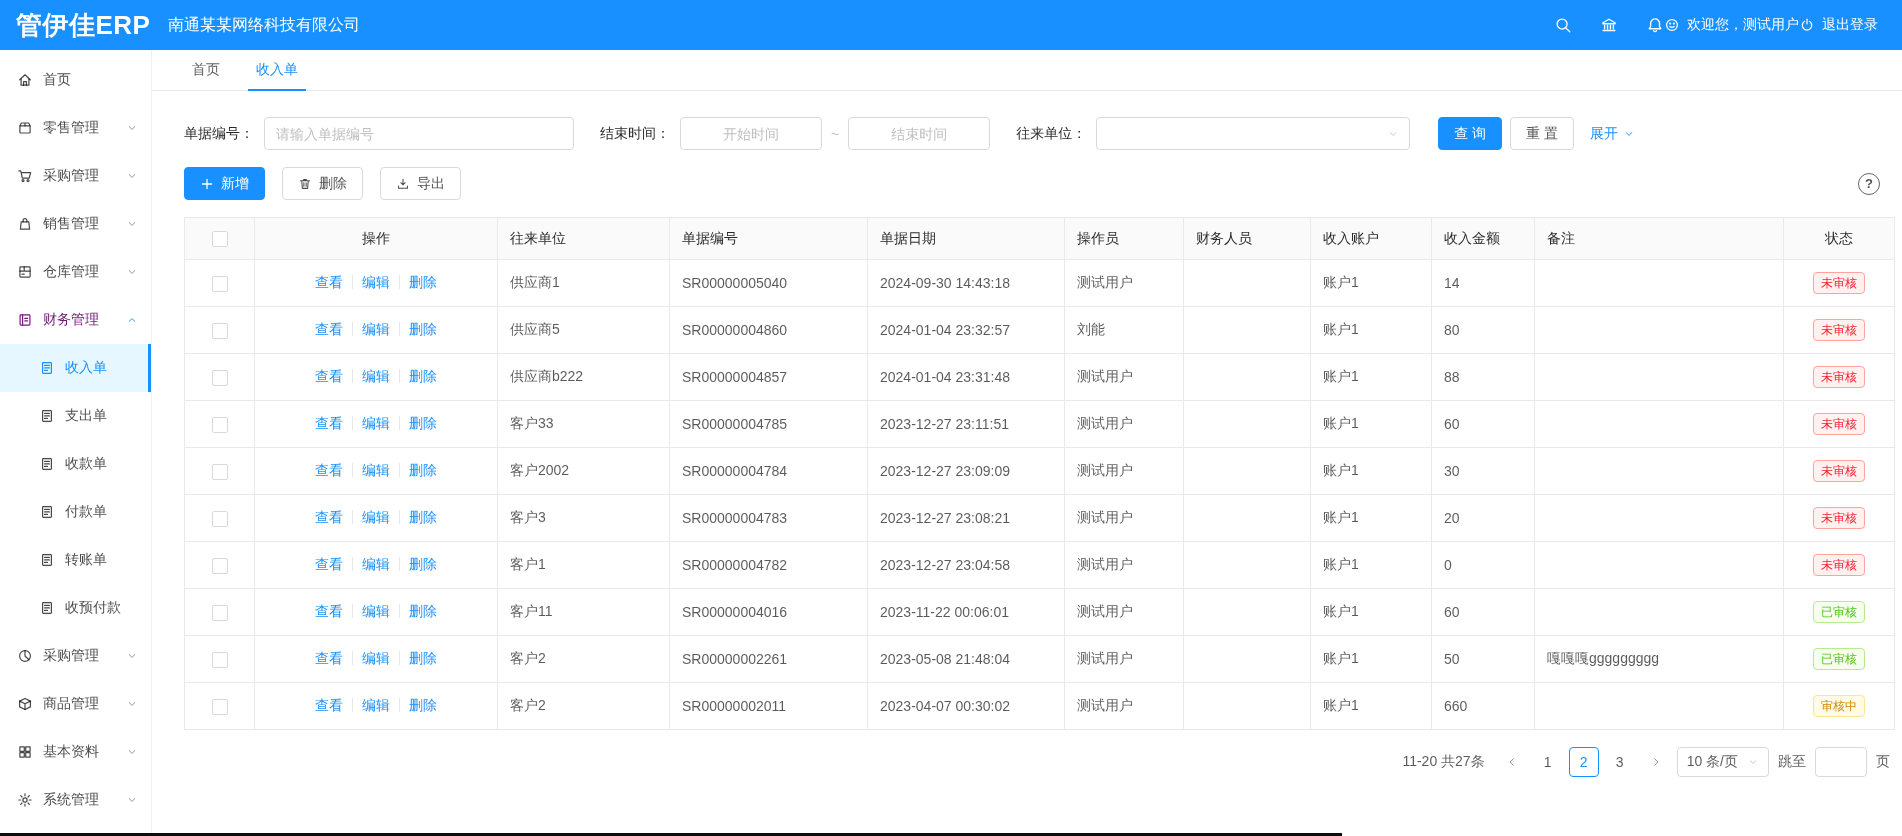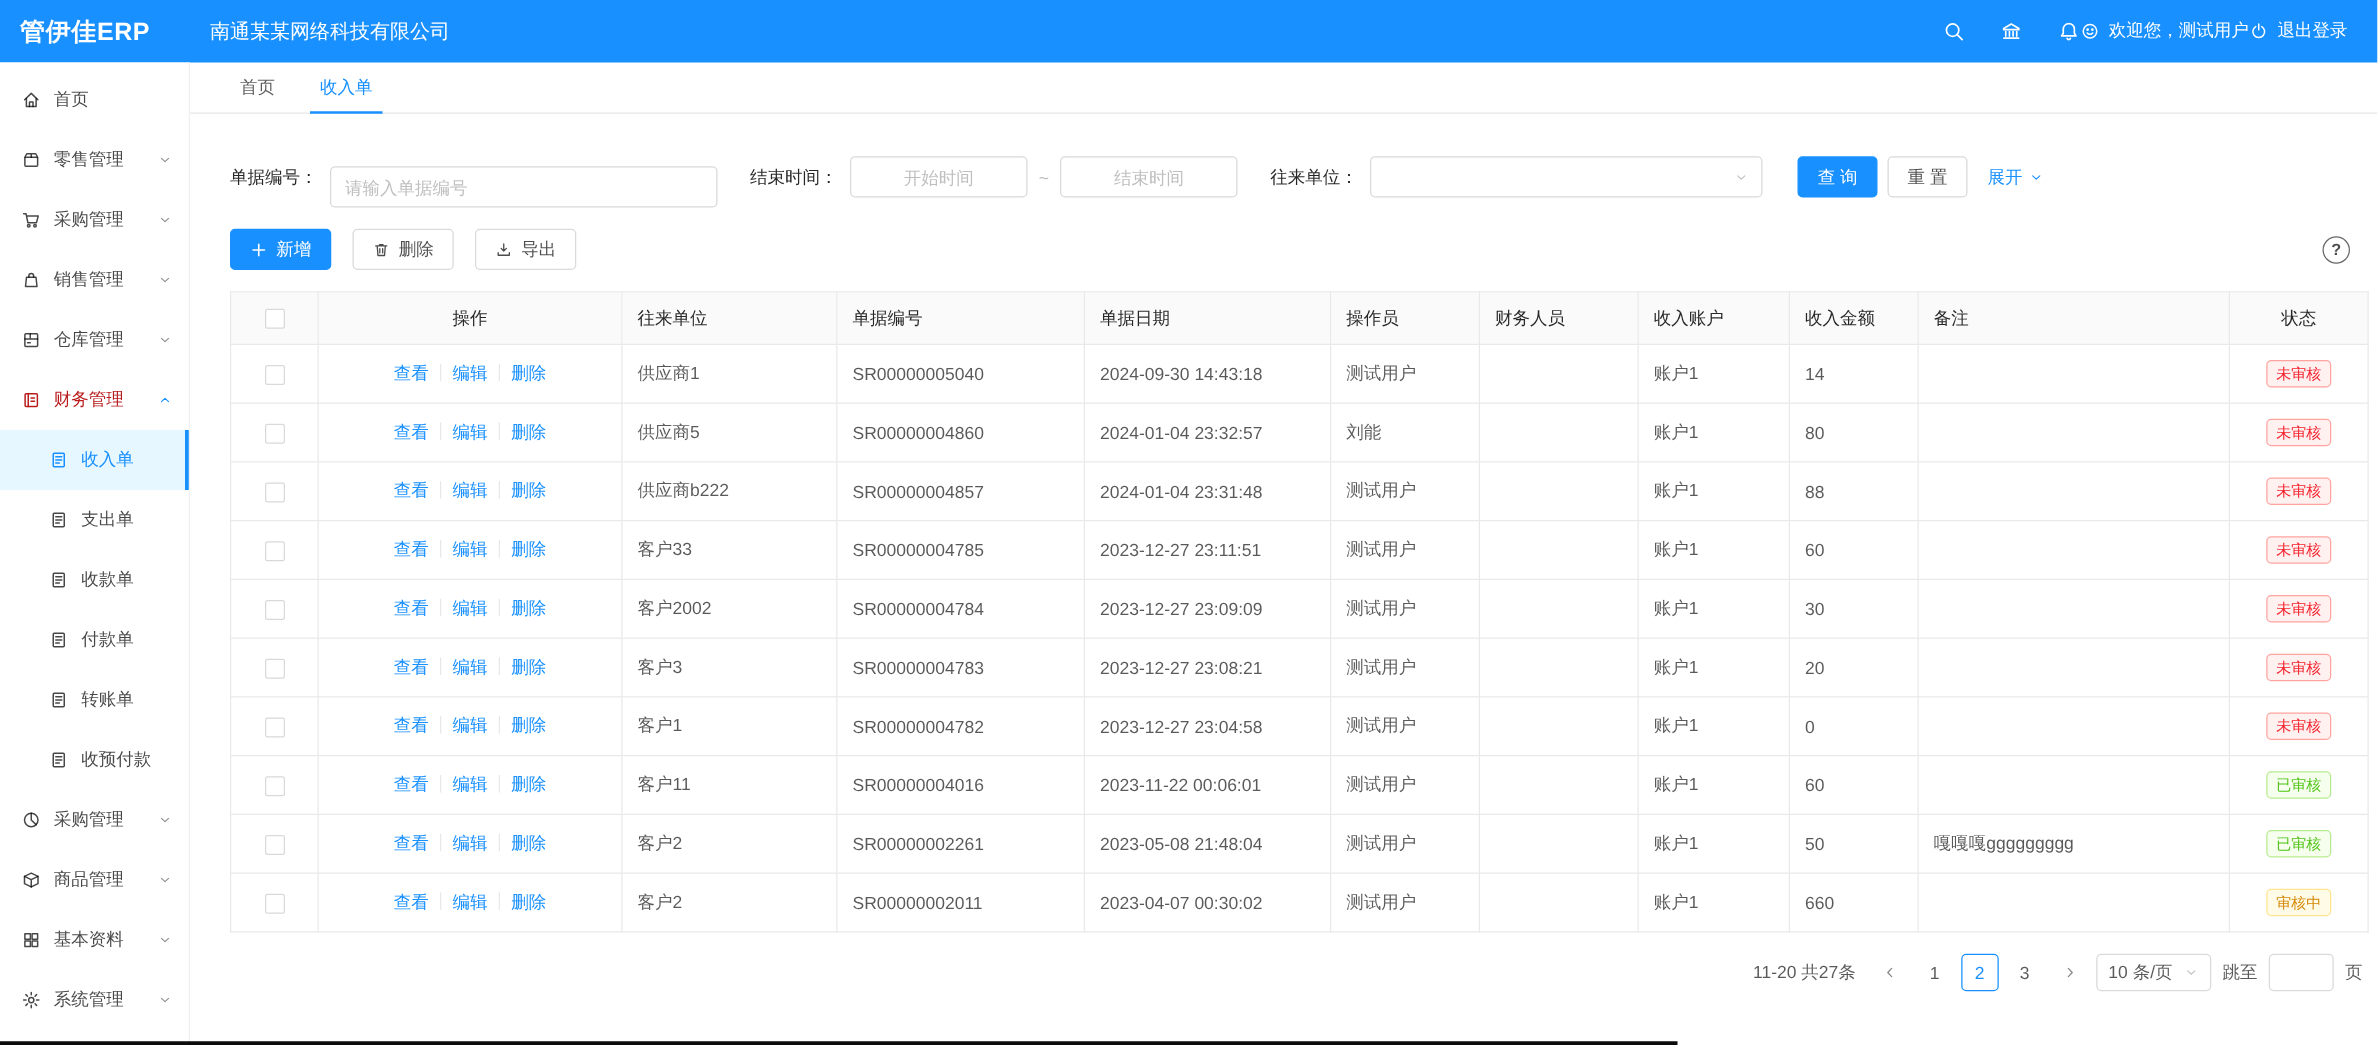--- a/index.html
+++ b/index.html
@@ -2,56 +2,56 @@
 <html><head>
 <meta charset="utf-8">
 <style>
   *{margin:0;padding:0;box-sizing:border-box;}
   html,body{width:1902px;height:836px;overflow:hidden;}
   body{font-family:"Liberation Sans","DejaVu Sans",sans-serif;font-size:14px;color:rgba(0,0,0,.65);background:#fff;}
   .app{width:1902px;height:836px;position:relative;background:#fff;}
 
   
   .topbar{height:50px;background:#1890ff;display:flex;align-items:center;color:#fff;}
-  .logo{width:152px;flex-shrink:0;padding-left:16px;font-size:20px;font-weight:700;letter-spacing:.5px;white-space:nowrap;}
+  .logo{width:152px;flex-shrink:0;padding-left:16px;font-size:26px;font-weight:700;letter-spacing:.5px;white-space:nowrap;}
   .company{font-size:16px;margin-left:16px;white-space:nowrap;}
   .topbar-right{margin-left:auto;display:flex;align-items:center;padding-right:24px;}
   #topbar-icons{display:inline-flex;align-items:center;gap:28px;}
   .tb-icon{width:18px;height:18px;display:inline-flex;cursor:pointer;}
   .tb-icon svg{width:100%;height:100%;}
   .tb-group{display:inline-flex;align-items:center;gap:7px;cursor:pointer;font-size:14px;white-space:nowrap;}
   .tb-group .tb-icon{width:16px;height:16px;}
 
   
   .body{display:flex;height:786px;position:relative;}
   .sidebar{width:152px;flex-shrink:0;border-right:1px solid #f0f0f0;padding-top:6px;background:#fff;}
   .menu-item{position:relative;height:48px;display:flex;align-items:center;padding-left:17px;color:rgba(0,0,0,.72);cursor:pointer;font-size:14px;white-space:nowrap;}
   .menu-item .mi-icon{width:16px;height:16px;display:inline-flex;margin-right:10px;flex-shrink:0;}
   .mi-icon svg{width:16px;height:16px;}
   .menu-item.sub{padding-left:39px;}
-  .menu-item.open{color:#b91c1c;}
+  .menu-item.open{color:#701a75;}
   .menu-item.active{background:#e6f7ff;color:#1890ff;}
   .menu-item.active::after{content:"";position:absolute;top:0;right:0;bottom:0;width:3px;background:#1890ff;}
   .mi-chevron{position:absolute;right:13px;width:12px;height:12px;display:inline-flex;color:rgba(0,0,0,.45);}
   .mi-chevron svg{width:12px;height:12px;}
   .menu-item.open .mi-chevron{color:#1890ff;}
 
   .main{flex:1;display:flex;flex-direction:column;min-width:0;}
   .tabbar{height:41px;border-bottom:1px solid #e8e8e8;display:flex;padding-left:22px;flex-shrink:0;}
   .tab{display:flex;align-items:center;padding:0 18px;color:rgba(0,0,0,.65);cursor:pointer;position:relative;font-size:14px;}
   .tab.active{color:#1890ff;font-weight:500;}
   .tab.active::after{content:"";position:absolute;left:10px;right:10px;bottom:-1px;height:2px;background:#1890ff;}
   .content{padding:0 12px 0 32px;flex:1;}
 
   
   .filter-row{margin-top:26px;display:flex;align-items:center;}
   .f-label{color:rgba(0,0,0,.85);font-weight:500;margin-right:10px;white-space:nowrap;}
   input.input{height:33px;border:1px solid #d9d9d9;border-radius:4px;padding:0 11px;font-size:14px;color:rgba(0,0,0,.65);outline:none;font-family:inherit;background:#fff;}
   input.input::placeholder{color:#bfbfbf;}
-  .doc-no{width:310px;margin-top:16px;}
+  .doc-no{width:310px;}
   .date{width:142px;text-align:center;}
   .tilde{margin:0 9px;color:#bfbfbf;}
   .f-gap{margin-left:26px;}
   .select{width:314px;height:33px;border:1px solid #d9d9d9;border-radius:4px;position:relative;background:#fff;cursor:pointer;}
   .sel-chevron{position:absolute;right:10px;top:50%;transform:translateY(-50%);width:12px;height:12px;color:#bfbfbf;display:inline-flex;}
   .sel-chevron svg{width:12px;height:12px;}
   .btn{height:33px;border:1px solid #d9d9d9;border-radius:4px;background:#fff;color:rgba(0,0,0,.7);padding:0 15px;font-size:14px;display:inline-flex;align-items:center;gap:7px;cursor:pointer;font-family:inherit;white-space:nowrap;}
   .btn.primary{background:#1890ff;border-color:#1890ff;color:#fff;}
   .btn-icon{width:14px;height:14px;display:inline-flex;}
   .btn-icon svg{width:14px;height:14px;}

